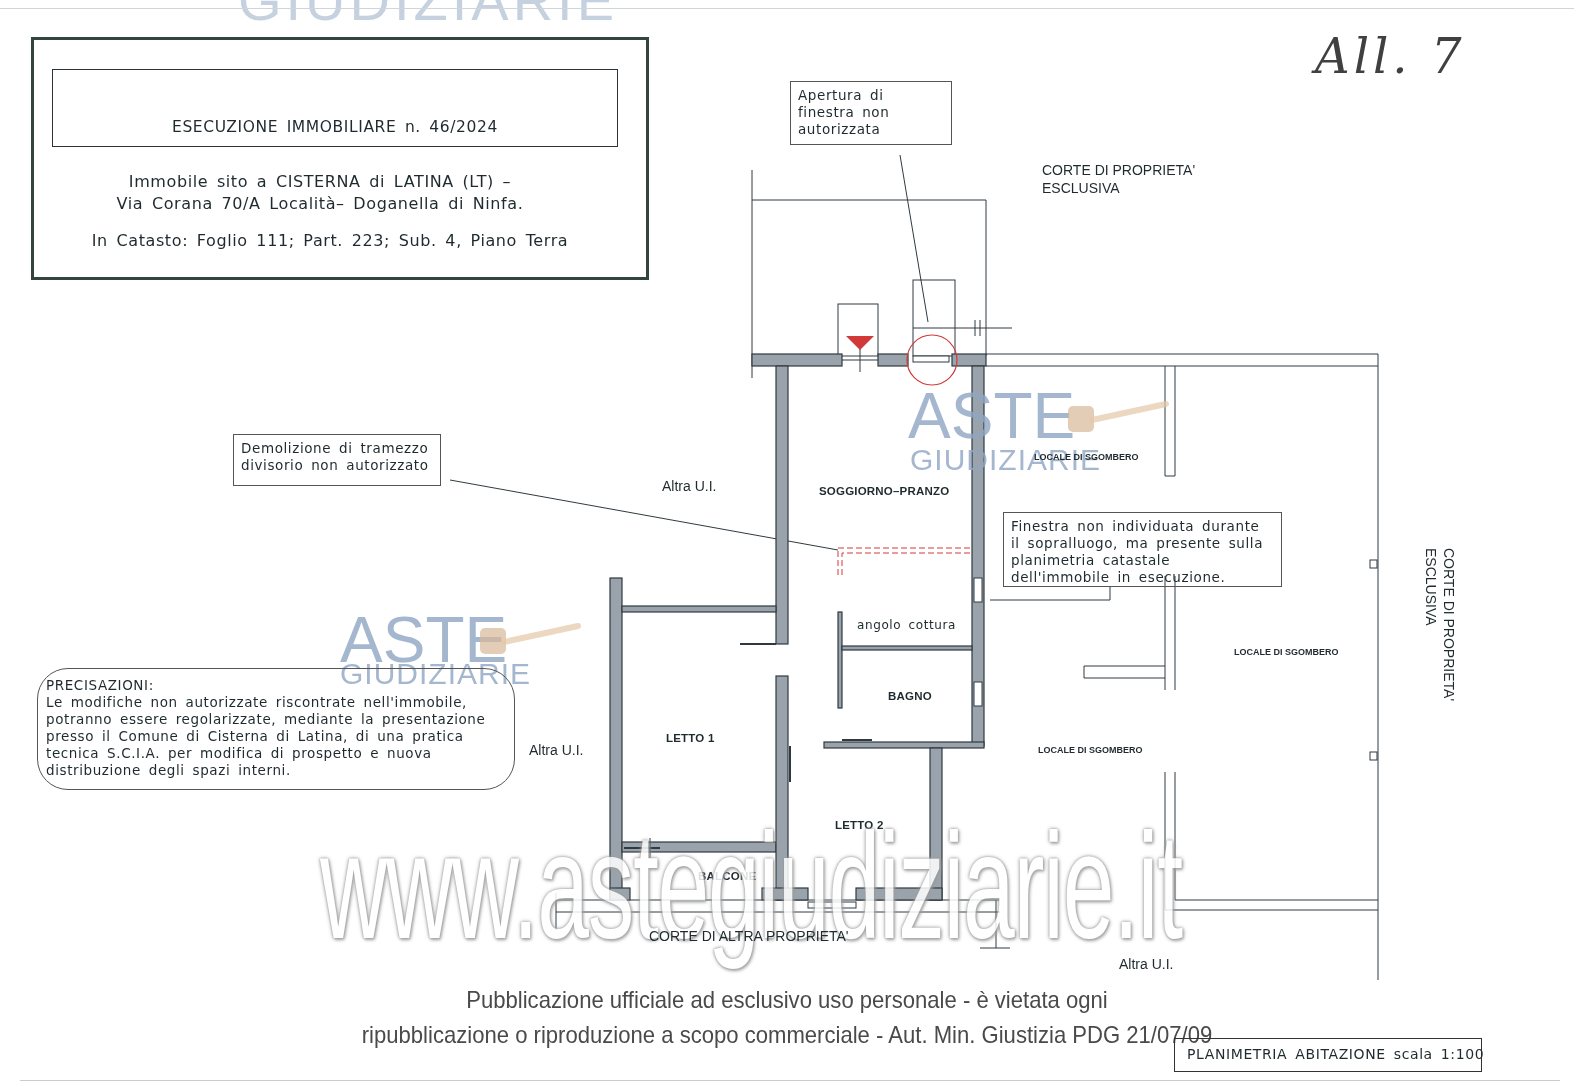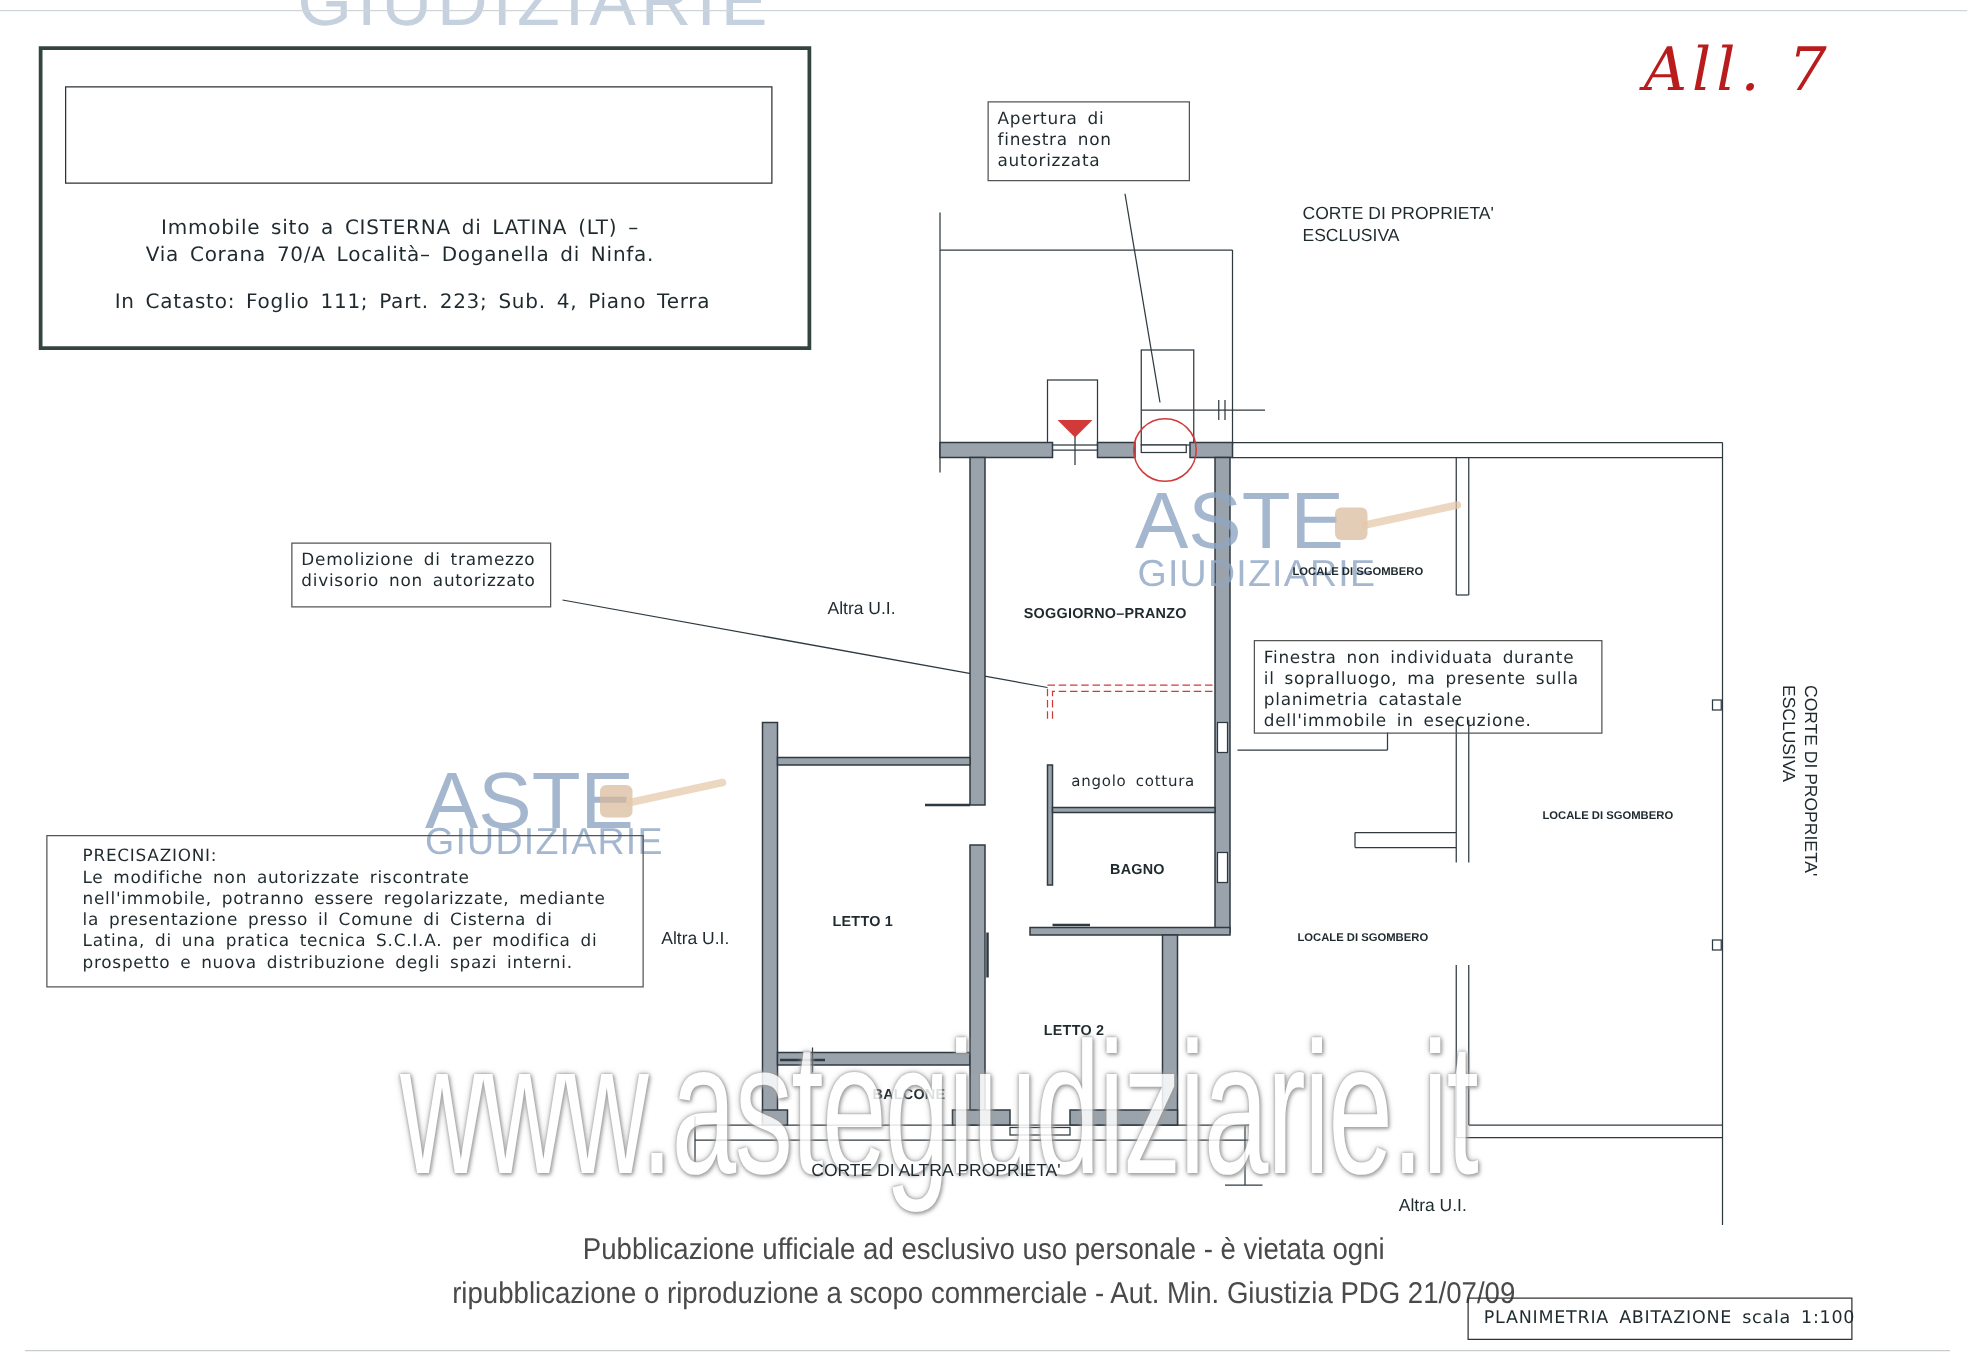--- a/index.html
+++ b/index.html
@@ -15,40 +15,41 @@
   .title-inner .l2 { position:absolute; left:0; right:0; top:48px; font-size:15.5px; }
   .addr { left:60px; width:520px; text-align:center; font-size:16px; }
 
   
   .note { border:1.2px solid #555; box-sizing:border-box; background:transparent; font-size:13.5px; line-height:17px; padding:5px 7px; }
 
   .roomlbl { font-size:11.5px; font-weight:bold; letter-spacing:0.2px; white-space:nowrap; }
   .lbl-arial { font-size:14px; white-space:nowrap; }
   .small-caps { font-size:9px; font-weight:bold; white-space:nowrap; }
 
-  .hand { left:1315px; top:28px; font-size:48px; font-family:"DejaVu Serif", serif; font-style:italic; color:#b91c1c; font-weight:lighter; letter-spacing:4px; }
+  .hand { left:1315px; top:28px; font-size:48px; font-family:"DejaVu Serif", serif; font-style:italic; color:#404040; font-weight:lighter; letter-spacing:4px; }
 
   .footer-line { left:0; width:1574px; text-align:center; font-size:24px; color:#4a4a4a; font-family:"Liberation Sans", sans-serif; transform:scaleX(0.92); }
 
   .scalebox { left:1174px; top:1038px; width:308px; height:34px; border:1.5px solid #333; box-sizing:border-box; font-size:14px; padding:7px 12px; white-space:nowrap; }
 
   .wm-big { left:320px; top:800px; font-family:"Liberation Sans", sans-serif; font-size:150px; color:#ffffff; opacity:0.85; letter-spacing:-2px; transform:scaleX(0.62); transform-origin:left top; white-space:nowrap;
     text-shadow: 0 0 3px #888, 0 0 6px #aaa, 2px 2px 4px #999; }
   .wm-aste { font-family:"Liberation Sans", sans-serif; color:#8fa6c4; opacity:0.8; line-height:0.9; }
 </style>
 </head>
 <body>
 
 <div class="abs wm-aste" style="left:238px; top:-24px; font-size:56px; letter-spacing:4px; color:#b7c6d6;">GIUDIZIARIE</div>
 <div class="abs" style="left:0; top:8px; width:1574px; height:1px; background:#cfd6d9;"></div>
 
 <div class="abs hand">All. 7</div>
 
 <div class="abs title-outer"></div>
 <div class="abs title-inner cad">
+  <div class="l2">ESECUZIONE IMMOBILIARE n. 46/2024</div>
 </div>
 <div class="abs addr cad" style="top:172px;">Immobile sito a CISTERNA di LATINA (LT) –</div>
 <div class="abs addr cad" style="top:194px;">Via Corana 70/A Località– Doganella di Ninfa.</div>
 <div class="abs addr cad" style="left:40px; width:580px; top:231px;">In Catasto: Foglio 111; Part. 223; Sub. 4, Piano Terra</div>
 
 <svg class="abs" style="left:0; top:0;" width="1574" height="1092">
   <g stroke="#2f3a40" stroke-width="1" fill="none">
 
     <line x1="752" y1="170" x2="752" y2="378"></line>
     <line x1="752" y1="200" x2="986" y2="200"></line>
@@ -156,21 +157,21 @@
   <svg width="110" height="40">
       <rect x="6" y="6" width="26" height="26" rx="5" fill="#d8b899" opacity="0.7"></rect>
       <line x1="30" y1="20" x2="104" y2="4" stroke="#e4c8a8" stroke-width="6" stroke-linecap="round" opacity="0.7"></line>
     </svg>
 </div>
 
 <div class="abs note cad" style="left:790px; top:81px; width:162px; height:64px;">Apertura di finestra non autorizzata</div>
 <div class="abs note cad" style="left:233px; top:434px; width:208px; height:52px;">Demolizione di tramezzo divisorio non autorizzato</div>
 <div class="abs note cad" style="left:1003px; top:512px; width:279px; height:75px;">Finestra non individuata durante il sopralluogo, ma presente sulla planimetria catastale dell'immobile in esecuzione.</div>
 
-<div class="abs note cad" style="left:37px; top:668px; width:478px; height:122px; padding:8px 28px;">
+<div class="abs note cad" style="left:37px; top:668px; width:478px; height:122px; padding:8px 8px;border-radius:31px;">
   <div>PRECISAZIONI:</div>
   <div>Le modifiche non autorizzate riscontrate nell'immobile, potranno essere regolarizzate, mediante la presentazione presso il Comune di Cisterna di Latina, di una pratica tecnica S.C.I.A. per modifica di prospetto e nuova distribuzione degli spazi interni.</div>
 </div>
 
 <div class="abs arial lbl-arial" style="left:1042px; top:161px; line-height:18px; width:200px; white-space:normal;">CORTE DI PROPRIETA' ESCLUSIVA</div>
 <div class="abs arial lbl-arial" style="left:1330px; top:640px; width:220px; line-height:18px; white-space:normal; transform:rotate(90deg); transform-origin:center;">CORTE DI PROPRIETA' ESCLUSIVA</div>
 <div class="abs arial lbl-arial" style="left:662px; top:478px;">Altra U.I.</div>
 <div class="abs arial lbl-arial" style="left:529px; top:742px;">Altra U.I.</div>
 <div class="abs arial lbl-arial" style="left:1119px; top:956px;">Altra U.I.</div>
 

